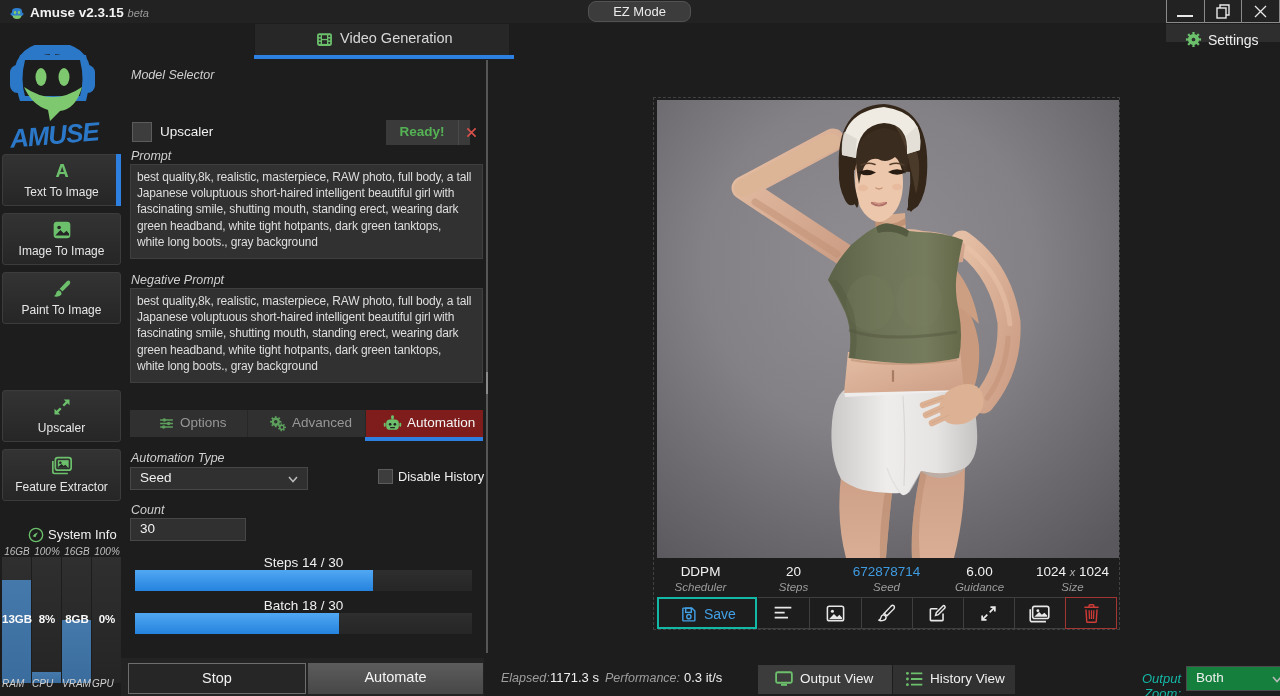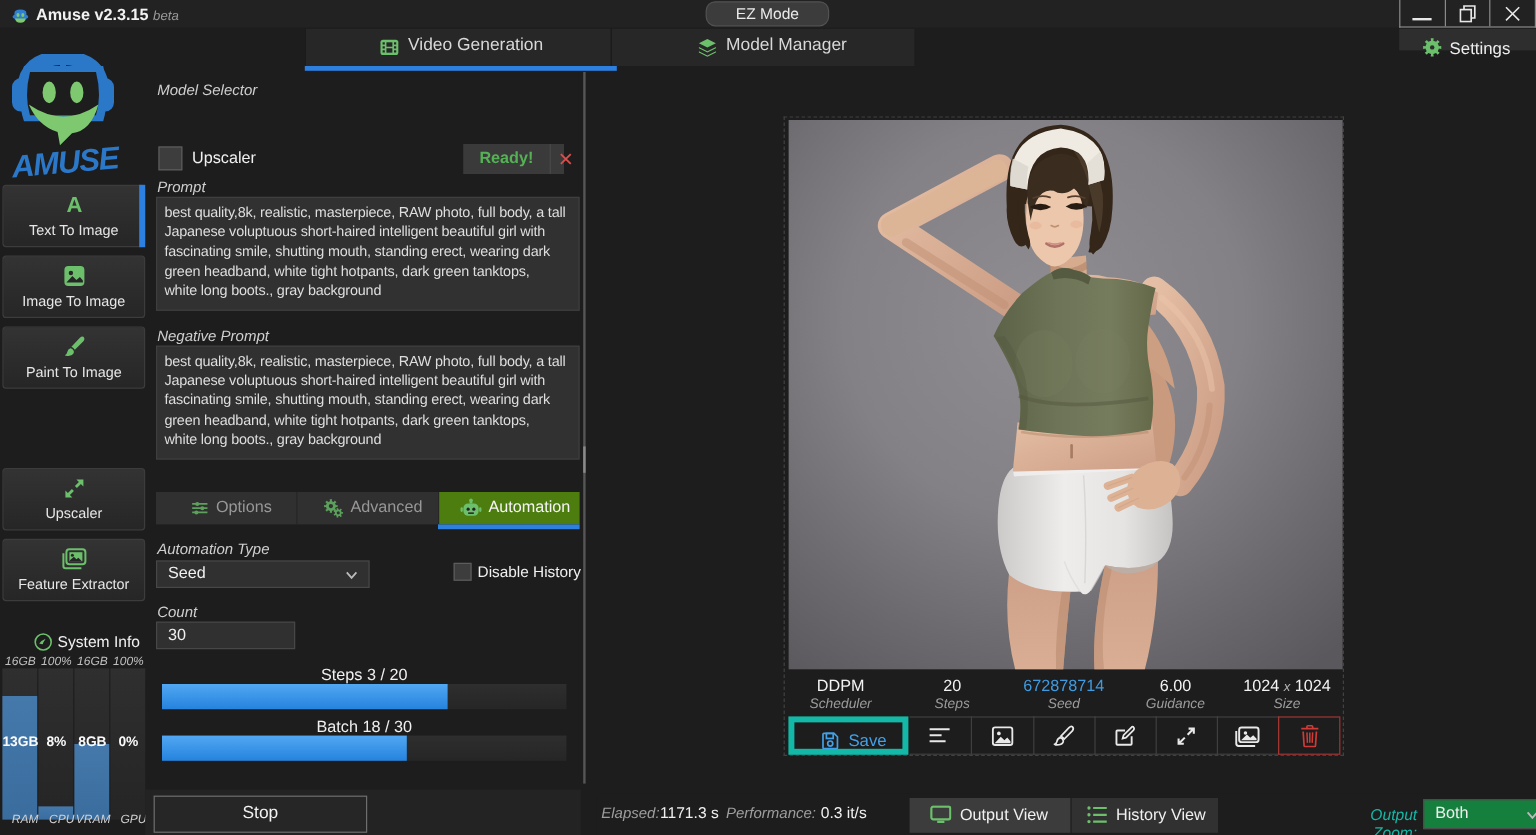--- a/index.html
+++ b/index.html
@@ -57,28 +57,20 @@
           <rect x="4" y="10.7" width="2.6" height="2.6" fill="#272727"></rect>
           <rect x="4" y="15.4" width="2.6" height="2.6" fill="#272727"></rect>
           <rect x="17.4" y="6" width="2.6" height="2.6" fill="#272727"></rect>
           <rect x="17.4" y="10.7" width="2.6" height="2.6" fill="#272727"></rect>
           <rect x="17.4" y="15.4" width="2.6" height="2.6" fill="#272727"></rect>
           <rect x="8.5" y="6" width="7" height="5.2" fill="#272727"></rect>
           <rect x="8.5" y="13" width="7" height="5.2" fill="#272727"></rect>
         </svg>
     <div class="abs" style="left:85px;top:6px;font-size:14.5px;color:#d8d8d8;">Video Generation</div>
   </div>
-  <div style="width:253px;background:#272727;border-left:1px solid #1b1b1b;position:relative;">
-    <svg class="abs" style="left:71px;top:7px;" width="17" height="17" viewBox="0 0 24 24">
-          <path d="M12 2 L22 7 L12 12 L2 7 Z" fill="#6cc06c"></path>
-          <path d="M2 11.5 L12 16.5 L22 11.5 L22 13 L12 18 L2 13 Z" fill="#6cc06c"></path>
-          <path d="M2 16.5 L12 21.5 L22 16.5 L22 18 L12 23 L2 18 Z" fill="#6cc06c"></path>
-        </svg>
-    <div class="abs" style="left:95px;top:6px;font-size:14.5px;color:#d8d8d8;">Model Manager</div>
-  </div>
 </div>
 <div class="abs" style="left:254px;top:55px;width:260px;height:4px;background:#2e80e0;"></div>
 
 <svg class="abs" style="left:8px;top:45px;" width="108" height="105" viewBox="0 0 108 105">
   <rect x="42" y="0" width="5" height="12" fill="#2b78c9"></rect>
   <circle cx="44.5" cy="3" r="4" fill="#2b78c9"></circle>
   <path d="M12 30 Q13 4 44 3 Q76 4 77 30" fill="none" stroke="#2b78c9" stroke-width="12"></path>
   <rect x="2" y="20" width="15" height="28" rx="7.5" fill="#2b78c9"></rect>
   <rect x="72" y="20" width="15" height="28" rx="7.5" fill="#2b78c9"></rect>
   <path d="M12 10 L78 10 Q84 36 78 56 L12 56 Q5 36 12 10 Z" fill="#2b78c9"></path>
@@ -135,21 +127,21 @@
 </div>
 
 <svg class="abs" style="left:28px;top:527px;" width="16" height="16" viewBox="0 0 24 24">
       <circle cx="12" cy="12" r="10" fill="none" stroke="#6cc06c" stroke-width="2"></circle>
       <path d="M7 14 Q9 10.5 15 8 L12 13 Q11 15 9.5 14.5 Q8 14.5 7 14 Z" fill="#6cc06c"></path>
       <circle cx="10.5" cy="13.5" r="1.4" fill="#6cc06c"></circle>
     </svg>
 <div class="abs" style="left:48px;top:527px;font-size:13px;color:#f0f0f0;">System Info</div>
 <style>
  .topl { top:546px; width:30px; text-align:center; font-size:10px; font-style:italic; color:#c0c0c0; position:absolute;}
- .botl { top:678px; width:30px; text-align:right; font-size:10px; font-style:italic; color:#d0d0d0; position:absolute;}
+ .botl { top:678px; width:30px; text-align:left; font-size:10px; font-style:italic; color:#d0d0d0; position:absolute;}
  .bart { top:557px; width:29px; height:126px; background:linear-gradient(#2f2f2f,#252525); position:absolute;}
  .barf { position:absolute; left:0; right:0; bottom:0; background:linear-gradient(#4679ab,#3a6d9e); }
  .barv { top:613px; width:30px; text-align:center; font-size:11.5px; font-weight:bold; color:#fafafa; position:absolute;}
 </style>
 <div class="topl" style="left:2px;">16GB</div>
     <div class="topl" style="left:32px;">100%</div>
     <div class="topl" style="left:62px;">16GB</div>
     <div class="topl" style="left:92px;">100%</div>
 <div class="bart" style="left:2px;">
       <div class="barf" style="height:82%;"></div>
@@ -202,21 +194,21 @@
     <svg class="abs" style="left:21px;top:5px;" width="18" height="18" viewBox="0 0 24 24">
           <path fill="#5da05d" d="M14.51 8.01L16.48 7.66L16.48 10.34L14.51 9.99L13.60 12.20L15.24 13.35L13.35 15.24L12.20 13.60L9.99 14.51L10.34 16.48L7.66 16.48L8.01 14.51L5.80 13.60L4.65 15.24L2.76 13.35L4.40 12.20L3.49 9.99L1.52 10.34L1.52 7.66L3.49 8.01L4.40 5.80L2.76 4.65L4.65 2.76L5.80 4.40L8.01 3.49L7.66 1.52L10.34 1.52L9.99 3.49L12.20 4.40L13.35 2.76L15.24 4.65L13.60 5.80Z"></path>
           <circle cx="9" cy="9" r="4.48" fill="#5da05d"></circle>
           <circle cx="9" cy="9" r="2.40" fill="#303030"></circle>
           <path fill="#5da05d" d="M21.02 15.71L22.49 15.42L22.49 17.58L21.02 17.29L20.20 19.00L21.35 19.96L19.65 21.31L18.97 19.98L17.12 20.40L17.08 21.90L14.97 21.42L15.58 20.05L14.10 18.87L12.90 19.77L11.96 17.82L13.42 17.45L13.42 15.55L11.96 15.18L12.90 13.23L14.10 14.13L15.58 12.95L14.97 11.58L17.08 11.10L17.12 12.60L18.97 13.02L19.65 11.69L21.35 13.04L20.20 14.00Z"></path>
           <circle cx="17.2" cy="16.5" r="3.12" fill="#5da05d"></circle>
           <circle cx="17.2" cy="16.5" r="1.70" fill="#303030"></circle>
         </svg>
     <div class="abs" style="left:44px;top:5px;font-size:13.5px;color:#979797;">Advanced</div>
   </div>
-  <div style="width:118px;background:#4d7c0f;border-left:1px solid #272727;position:relative;">
+  <div style="width:118px;background:#7f1d1d;border-left:1px solid #272727;position:relative;">
     <svg class="abs" style="left:17px;top:4px;" width="19" height="19" viewBox="0 0 24 24">
           <rect x="4" y="7" width="16" height="13" rx="5" fill="#6cc06c"></rect>
           <rect x="10.5" y="3" width="3" height="4" fill="#6cc06c"></rect>
           <circle cx="12" cy="3.5" r="1.8" fill="#6cc06c"></circle>
           <rect x="1" y="11" width="2.4" height="5" rx="1.2" fill="#6cc06c"></rect>
           <rect x="20.6" y="11" width="2.4" height="5" rx="1.2" fill="#6cc06c"></rect>
           <circle cx="9" cy="13" r="1.7" fill="#232323"></circle>
           <circle cx="15" cy="13" r="1.7" fill="#232323"></circle>
           <rect x="9" y="16.4" width="6" height="1.6" fill="#232323"></rect>
         </svg>
@@ -230,30 +222,31 @@
   <svg class="abs" style="right:9px;top:8px;" width="10" height="7" viewBox="0 0 10 7">
         <path d="M1 1 L5 5.5 L9 1" fill="none" stroke="#bbb" stroke-width="1.5"></path>
       </svg>
 </div>
 <div class="abs" style="left:378px;top:469px;width:15px;height:15px;background:#3d3d3d;border:1px solid #5c5c5c;"></div>
 <div class="abs" style="left:398px;top:469px;font-size:12.8px;color:#f0f0f0;">Disable History</div>
 <div class="abs lbl" style="left:131px;top:503px;">Count</div>
 <div class="abs" style="left:130px;top:518px;width:116px;height:23px;background:#303030;border:1px solid #474747;">
   <div class="abs" style="left:9px;top:2px;font-size:13.5px;color:#f0f0f0;">30</div>
 </div>
-<div class="abs" style="left:135px;top:555px;width:337px;text-align:center;font-size:13.5px;color:#f0f0f0;">Steps 3 / 20</div>
+<div class="abs" style="left:135px;top:555px;width:337px;text-align:center;font-size:13.5px;color:#f0f0f0;">Steps 14 / 30</div>
 <div class="abs" style="left:135px;top:570px;width:337px;height:21px;background:linear-gradient(#2e2e2e,#262626);">
   <div style="width:70.5%;height:100%;background:linear-gradient(#51a7f2,#2583de);"></div>
 </div>
 <div class="abs" style="left:135px;top:598px;width:337px;text-align:center;font-size:13.5px;color:#f0f0f0;">Batch 18 / 30</div>
 <div class="abs" style="left:135px;top:613px;width:337px;height:21px;background:linear-gradient(#2e2e2e,#262626);">
   <div style="width:60.5%;height:100%;background:linear-gradient(#51a7f2,#2583de);"></div>
 </div>
 <div class="abs" style="left:121px;top:658px;width:363px;height:38px;background:#232323;"></div>
 <div class="abs" style="left:128px;top:663px;width:178px;height:31px;background:#262626;border:1px solid #6e6e6e;text-align:center;line-height:29px;font-size:14.5px;color:#f2f2f2;">Stop</div>
+<div class="abs" style="left:308px;top:663px;width:175px;height:31px;background:linear-gradient(#5c5c5c,#474747);text-align:center;line-height:29px;font-size:14.5px;color:#f5f5f5;">Automate</div>
 
 <div class="abs" style="left:486px;top:60px;width:1.5px;height:593px;background:#565656;"></div>
 <div class="abs" style="left:485.5px;top:372px;width:2.5px;height:22px;background:#8a8a8a;"></div>
 
 <div class="abs" style="left:653px;top:97px;width:467px;height:533px;border:1px dashed #414141;"></div>
 
 <svg class="abs" style="left:657px;top:100px;" width="462" height="458" viewBox="0 0 462 458">
   <defs>
     <radialGradient id="bgg" cx="46%" cy="36%" r="80%">
       <stop offset="0%" stop-color="#8f8d91"></stop>
@@ -371,21 +364,21 @@
     </div>
 <div class="inf" style="left:933px;top:564px;">
       <div class="v">6.00</div>
       <div class="c">Guidance</div>
     </div>
 <div class="inf" style="left:1026px;top:564px;">
       <div class="v">1024 <span class="it" style="font-size:11px;color:#b5b5b5;">x</span> 1024</div>
       <div class="c">Size</div>
     </div>
 
-<div class="abs" style="left:657px;top:597px;width:100px;height:32px;border:5px solid #14b8a6;background:#24303c00;">
+<div class="abs" style="left:657px;top:597px;width:100px;height:32px;border:2px solid #14b8a6;background:#24303c00;">
   <svg class="abs" style="left:21px;top:7px;" width="17" height="17" viewBox="0 0 24 24">
         <path d="M4 4 Q4 3 5 3 L17 3 L21 7 L21 20 Q21 21 20 21 L5 21 Q4 21 4 20 Z" fill="none" stroke="#42a0e6" stroke-width="2"></path>
         <rect x="8" y="3" width="8" height="6" fill="none" stroke="#42a0e6" stroke-width="2"></rect>
         <circle cx="12.5" cy="15" r="3" fill="none" stroke="#42a0e6" stroke-width="2"></circle>
       </svg>
   <div class="abs" style="left:45px;top:7px;font-size:14px;color:#42a0e6;">Save</div>
 </div>
 <style>
  .ibtn { position:absolute; top:597px; width:52px; height:32px; border:1px solid #3f3f3f; border-left:none; }
 </style>

